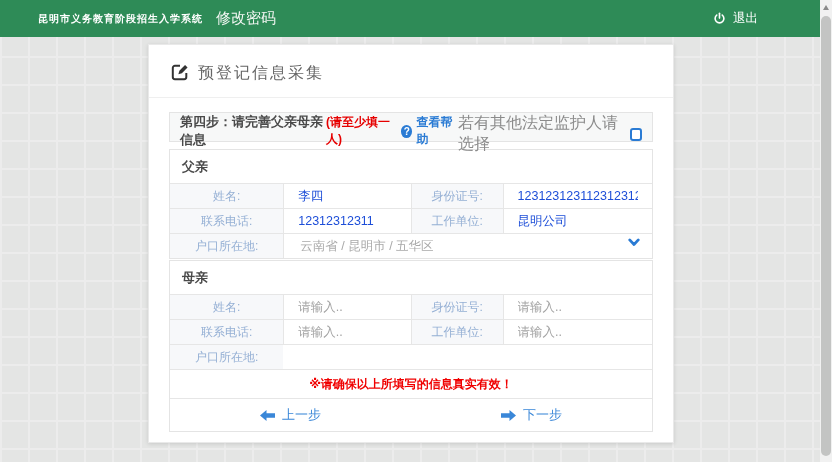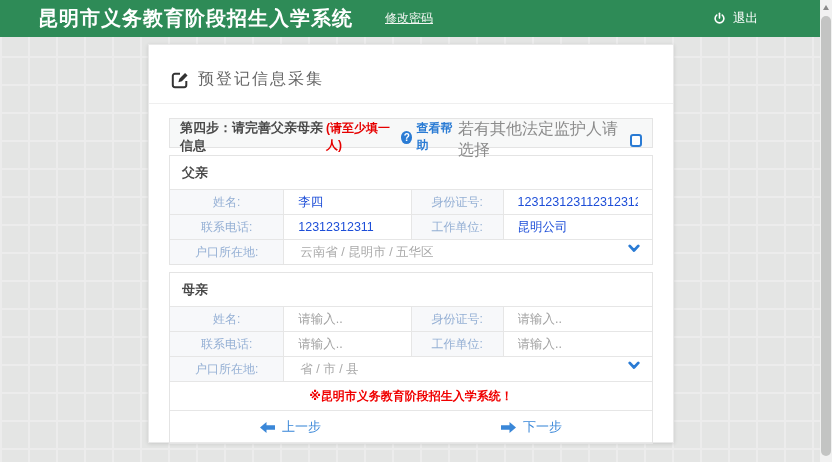--- a/index.html
+++ b/index.html
@@ -14,22 +14,22 @@
     position:relative;
   }
 
   
   .topbar {
     position:absolute; left:0; top:0; height:37px; width:820px;
     background:#2e8b57;
     display:flex; align-items:center;
     color:#fff;
   }
-  .topbar .brand { margin-left:38px; font-size:20px; font-weight:bold; letter-spacing:1px; }
-  .topbar .pw-link { margin-left:32px; font-size:12px; color:#f2f6f2; cursor:pointer;text-decoration:underline; }
+  .topbar .brand { margin-left:38px; font-size:10px; font-weight:bold; letter-spacing:1px; }
+  .topbar .pw-link { margin-left:13px; font-size:15px; color:#f2f6f2; cursor:pointer; }
   .topbar .spacer { flex:1; }
   .topbar .logout { display:flex; align-items:center; margin-right:62px; cursor:pointer; font-size:12.5px; }
   .topbar .logout svg { margin-right:7px; display:block; }
 
   
   .scrollbar {
     position:absolute; right:0; top:0; width:12px; height:462px;
     background:#f1f1f1;
   }
   .scrollbar .up-btn {
@@ -45,23 +45,23 @@
     background:#c3c4c3; border-radius:5px;
   }
 
   
   .card {
     position:absolute; left:148px; top:44px; width:526px; height:399px;
     background:#fff; border:1px solid #e9e9e9;
     box-shadow:0 1px 4px rgba(0,0,0,.12);
   }
   .card-head {
-    padding:24px 20px 13px 22px;
+    padding:18px 20px 13px 22px;
     border-bottom:1px solid #efefef;
-    display:flex; align-items:center;
+    display:flex; 
   }
   .card-head svg { margin-right:9px; display:block; }
   .card-title { font-size:16px; color:#666; letter-spacing:2px; }
   .card-body { padding:14px 20px 0 20px; }
 
   
   .step-bar {
     border:1px solid #e4e4e4; background:#f7f8f8;
     height:30px; padding:0 10px;
     display:flex; align-items:flex-start; justify-content:space-between;
@@ -78,21 +78,21 @@
   .help-link { font-size:12px; font-weight:bold; color:#2a7bd4; cursor:pointer; }
   .step-right { display:flex; align-items:center; }
   .guardian-note { font-size:16px; color:#8b8b8b; margin-right:7px; }
   .guardian-box {
     width:13px; height:13px; border:2px solid #2a7bd4; border-radius:3px;
     background:#fff; cursor:pointer;
   }
 
   
   .section { border:1px solid #e4e4e4; }
-  .section.father { margin-bottom:7px; }
+  .section.father { margin-bottom:1px; }
   .sec-head {
     padding:8px 12px 7px 12px; font-size:13px; font-weight:bold; color:#4a4a4a;
     background:#fff;
   }
   .frow { display:grid; grid-template-columns:23.5% 26.5% 19% 31%; border-top:1px solid #e6e6e6; }
   .frow.region { grid-template-columns:23.5% 76.5%; }
   .cell { min-height:24px; display:flex; align-items:center; }
   .cell + .cell { border-left:1px solid #e6e6e6; }
   .lbl {
     background:#f7f8fa; color:#94afd4; font-size:12px;
@@ -226,31 +226,23 @@
           <input placeholder="请输入.." style="">
         </div>
         <div class="cell lbl">工作单位:</div>
         <div class="cell val">
           <input placeholder="请输入.." style="">
         </div>
       </div>
 
       <div class="frow region">
         <div class="cell lbl">户口所在地:</div>
-        <div class="cell val">
-          <span class="region-sel">
-            <span class="region-txt">省 / 市 / 县</span>
-            <svg class="chev" width="12" height="9" viewBox="0 0 14 10">
-              <path d="M2 2l5 5.3L12 2" fill="none" stroke="#2a7bd4" stroke-width="3.2" stroke-linecap="round" stroke-linejoin="round"></path>
-            </svg>
-          </span>
-        </div>
-      </div>
-
-      <div class="notice-row">※昆明市义务教育阶段招生入学系统！</div>
+      </div>
+
+      <div class="notice-row">※请确保以上所填写的信息真实有效！</div>
 
       <div class="nav-row">
         <span class="nav-btn">
           <svg width="15" height="11" viewBox="0 0 15 11">
             <path d="M0 5.5 L6.5 0 V3.3 H15 V7.7 H6.5 V11 Z" fill="#3a87d8"></path>
           </svg>
           <span>上一步</span>
         </span>
         <span class="nav-btn">
           <svg width="15" height="11" viewBox="0 0 15 11">

